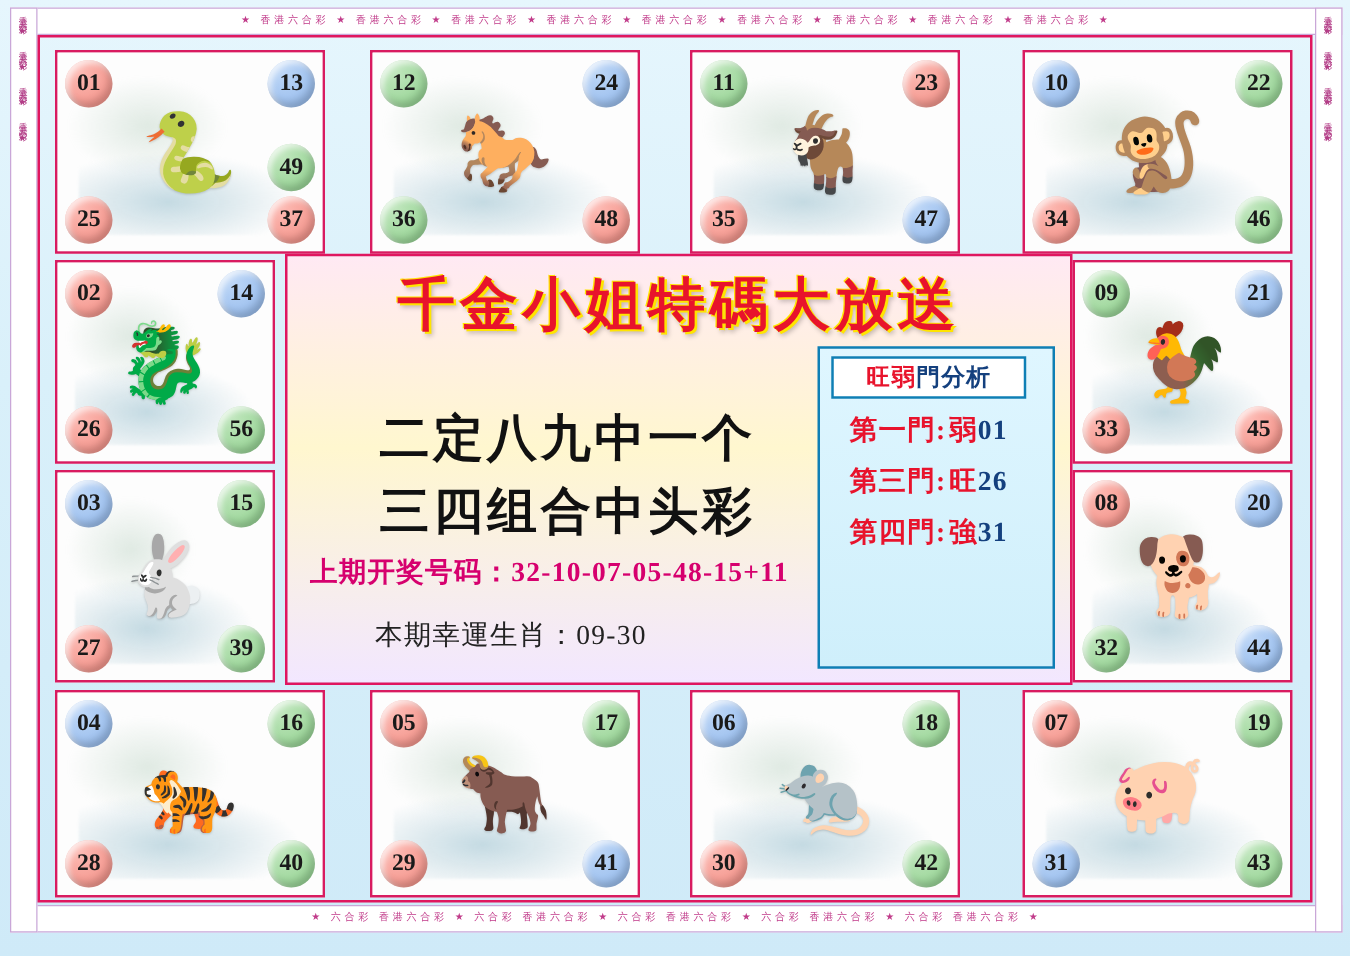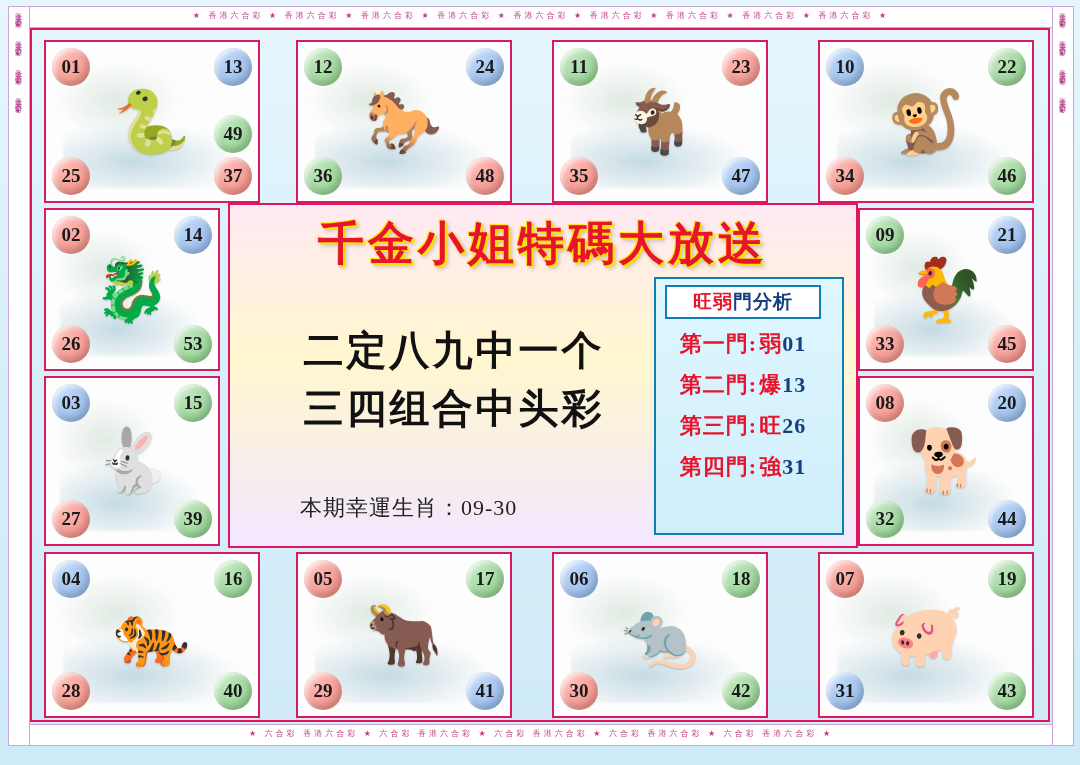--- a/index.html
+++ b/index.html
@@ -253,21 +253,21 @@
 
   <div class="card" style="left:44px;top:208px;width:176px;height:163px;">
     <div class="art">
       <div class="wash2"></div>
         <div class="wash"></div>
       <div class="animal">🐉</div>
     </div>
     <div class="ball red   b-tl">02</div>
     <div class="ball blue  b-tr">14</div>
     <div class="ball red   b-bl">26</div>
-    <div class="ball green b-br">53</div>
+    <div class="ball green b-br">56</div>
   </div>
 
   <div class="card" style="left:44px;top:376px;width:176px;height:170px;">
     <div class="art">
       <div class="wash2"></div>
         <div class="wash"></div>
       <div class="animal">🐇</div>
     </div>
     <div class="ball blue  b-tl">03</div>
     <div class="ball green b-tr">15</div>
@@ -296,36 +296,33 @@
     <div class="ball red   b-tl">08</div>
     <div class="ball blue  b-tr">20</div>
     <div class="ball green b-bl">32</div>
     <div class="ball blue  b-br">44</div>
   </div>
 
   <div class="center-panel">
     <div class="title-main">千金小姐特碼大放送</div>
     <div class="line2">二定八九中一个</div>
     <div class="line3">三四组合中头彩</div>
+    <div class="prev-draw">上期开奖号码：32-10-07-05-48-15+11</div>
     <div class="lucky">本期幸運生肖：09-30</div>
 
     <div class="analysis">
       <div class="analysis-title">
         <span class="hot">旺弱</span>
           <span>門</span>
           <span>分析</span>
       </div>
 
       <div class="arow">
         <span class="gate">第一門:</span>
         <span class="val"><span class="mark">弱</span><span>01</span></span>
-      </div>
-      <div class="arow">
-        <span class="gate">第二門:</span>
-        <span class="val"><span class="mark">爆</span><span>13</span></span>
       </div>
       <div class="arow">
         <span class="gate">第三門:</span>
         <span class="val"><span class="mark">旺</span><span>26</span></span>
       </div>
       <div class="arow">
         <span class="gate">第四門:</span>
         <span class="val"><span class="mark">強</span><span>31</span></span>
       </div>
     </div>

